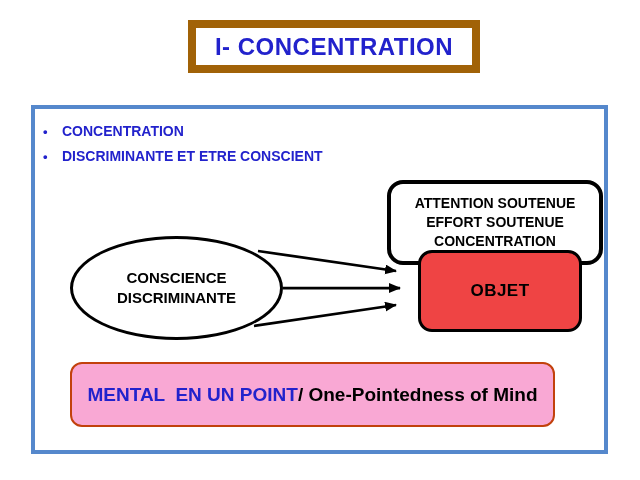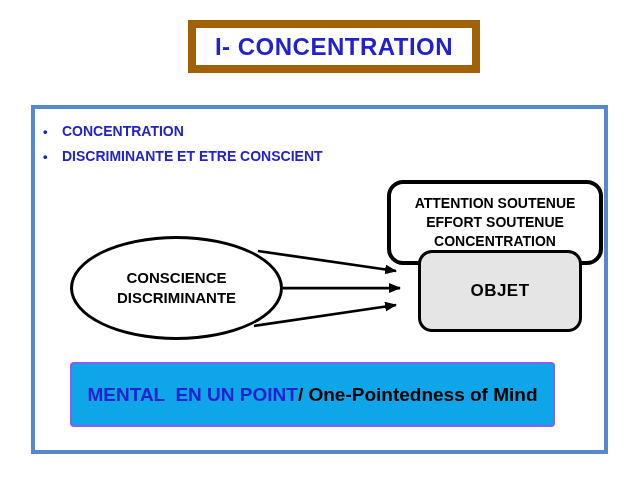--- a/index.html
+++ b/index.html
@@ -111,34 +111,34 @@
     left: 383px; top: 141px;
     width: 164px; height: 82px;
     border: 3px solid #000000;
     border-radius: 14px;
     box-sizing: border-box;
     display: flex;
     align-items: center;
     justify-content: center;
     font-size: 17px;
     letter-spacing: 0.5px;
-    background: #e5e5e5;
+    background: #ef4444;
   }
   
   .bottom-box {
     position: absolute;
     left: 35px; top: 253px;
     width: 485px; height: 65px;
-    border: 2px solid #8b5cf6;
-    border-radius: 4px;
-    box-sizing: border-box;
-    display: flex;
-    align-items: center;
-    justify-content: center;
-    background: #0ea5e9;
+    border: 2px solid #c2410c;
+    border-radius: 12px;
+    box-sizing: border-box;
+    display: flex;
+    align-items: center;
+    justify-content: center;
+    background: #f9a8d4;
   }
   .bottom-box p {
     margin: 0;
     padding: 0 6px;
     text-align: center;
     font-size: 19px;
     line-height: 26px;
     white-space: pre-wrap;
   }
   .bottom-box .highlight { color: #2222CC; }

